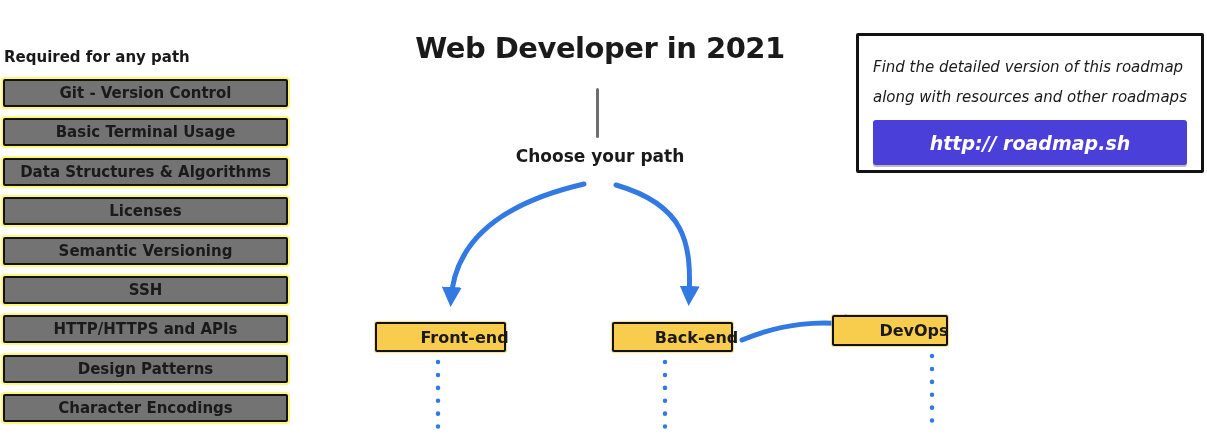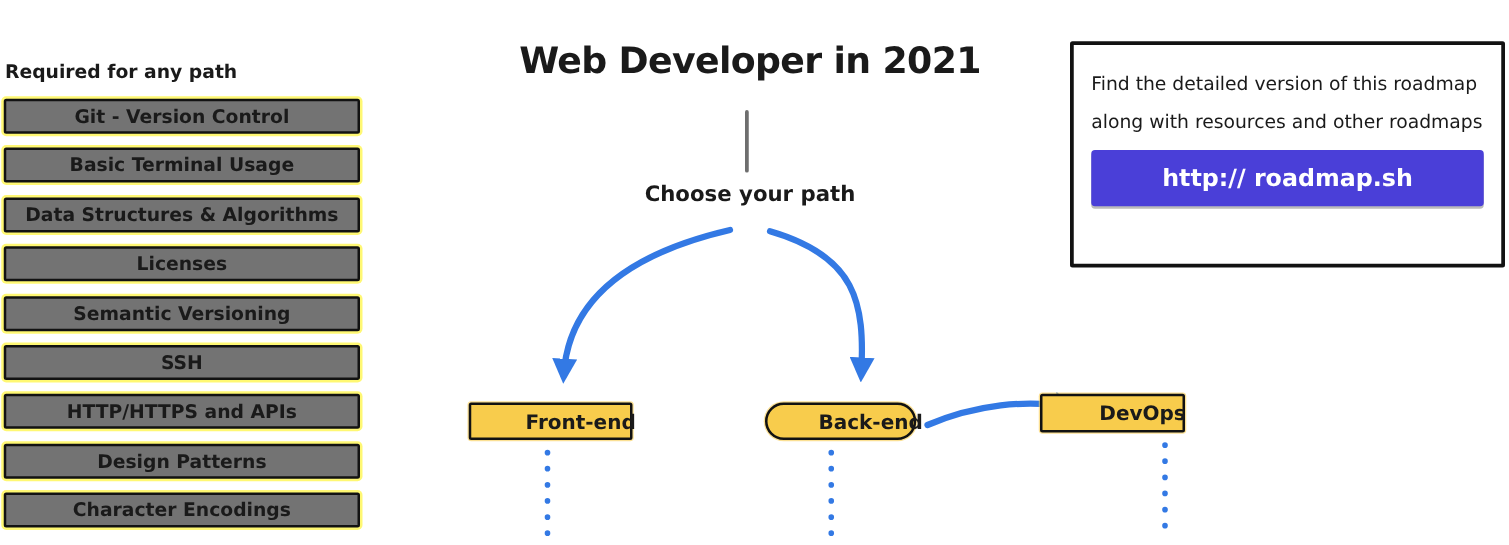--- a/index.html
+++ b/index.html
@@ -89,43 +89,44 @@
     display: flex;
     align-items: center;
     justify-content: center;
     font-size: 16px;
     font-weight: bold;
     cursor: pointer;
     white-space: nowrap;
     padding-left: 48px;
   }
   .path-frontend { left: 375px; top: 322px; width: 131px; height: 30px; }
-  .path-backend  { left: 612px; top: 322px; width: 121px; height: 30px; border-radius: 15px; }
+  .path-backend  { left: 612px; top: 322px; width: 121px; height: 30px; }
   .path-devops   { left: 832px; top: 315px; width: 116px; height: 31px; }
 
   
   .overlay-svg {
     position: absolute;
     left: 0; top: 0;
     width: 1207px;
     height: 436px;
     pointer-events: none;
   }
 
   
   .info-box {
     position: absolute;
     left: 856px;
     top: 33px;
     width: 348px;
-    height: 181px;
+    height: 140px;
     background: #ffffff;
     border: 3px solid #121212;
     border-radius: 2px;
     padding: 16px 14px 0 14px;
+    font-style: italic;
   }
   .info-line {
     font-size: 15px;
     line-height: 30px;
     white-space: nowrap;
     color: #1a1a1a;
   }
   .info-button {
     margin-top: 8px;
     width: 314px;

